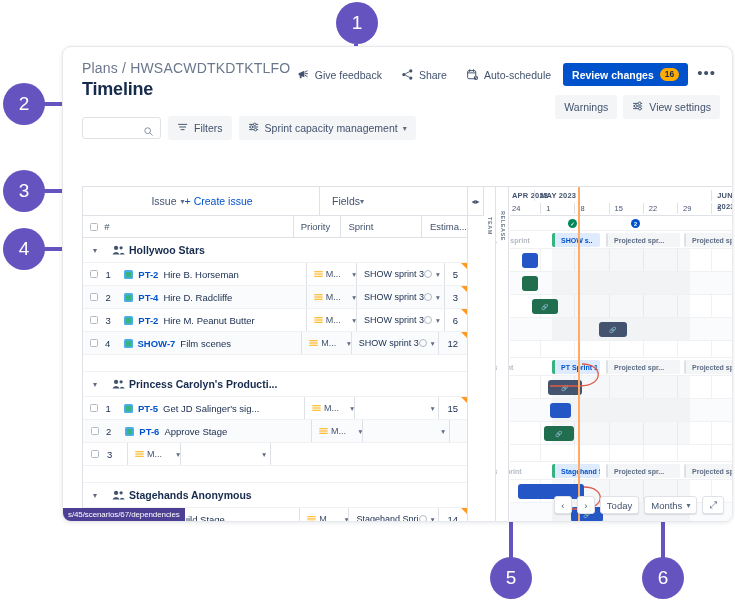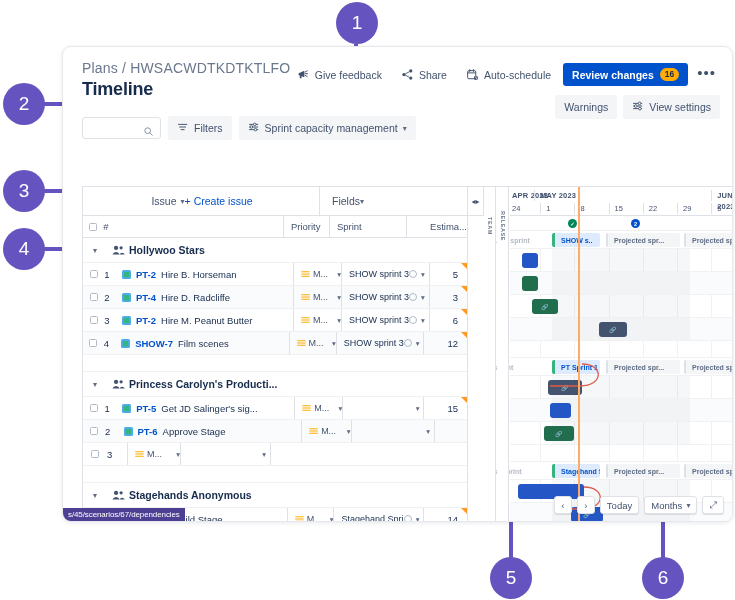--- a/index.html
+++ b/index.html
@@ -101,21 +101,21 @@
   .head-row {
     height:22px; display:flex; align-items:center;
     border-bottom:1px solid #dfe1e6; background:#fff;
     font-size:9.5px; color:#42526e;
   }
   .c-check { width:24px; display:flex; align-items:center; justify-content:center; }
   .c-num   { width:20px; }
   .c-issue { width:193px; }
   .c-pri   { width:53px; border-left:1px solid #dfe1e6; padding-left:7px; height:100%; display:flex; align-items:center;}
   .c-spr   { width:90px; border-left:1px solid #dfe1e6; padding-left:7px; height:100%; display:flex; align-items:center;}
-  .c-est   { flex:1; border-left:1px solid #dfe1e6; padding-left:23px; height:100%; display:flex; align-items:center;}
+  .c-est   { flex:1; border-left:1px solid #dfe1e6; padding-left:8px; height:100%; display:flex; align-items:center;}
 
   .cb { width:8px; height:8px; border:1px solid #b3bac5; border-radius:1.5px; background:#fff; display:block; }
 
   .group-row { height:25px; display:flex; align-items:center; border-bottom:1px solid #f0f1f3; background:#fff; }
   .group-name { font-size:10.5px; font-weight:bold; color:#172b4d; }
   .chev { color:#5e6c84; font-size:8px; display:inline-block; }
 
   .irow { height:23px; display:flex; align-items:center; border-bottom:1px solid #f0f1f3; font-size:9.5px; }
   .irow.alt { background:#fafbfc; }
   .ikey { color:#0052CC; font-weight:bold; font-size:9.5px; }

